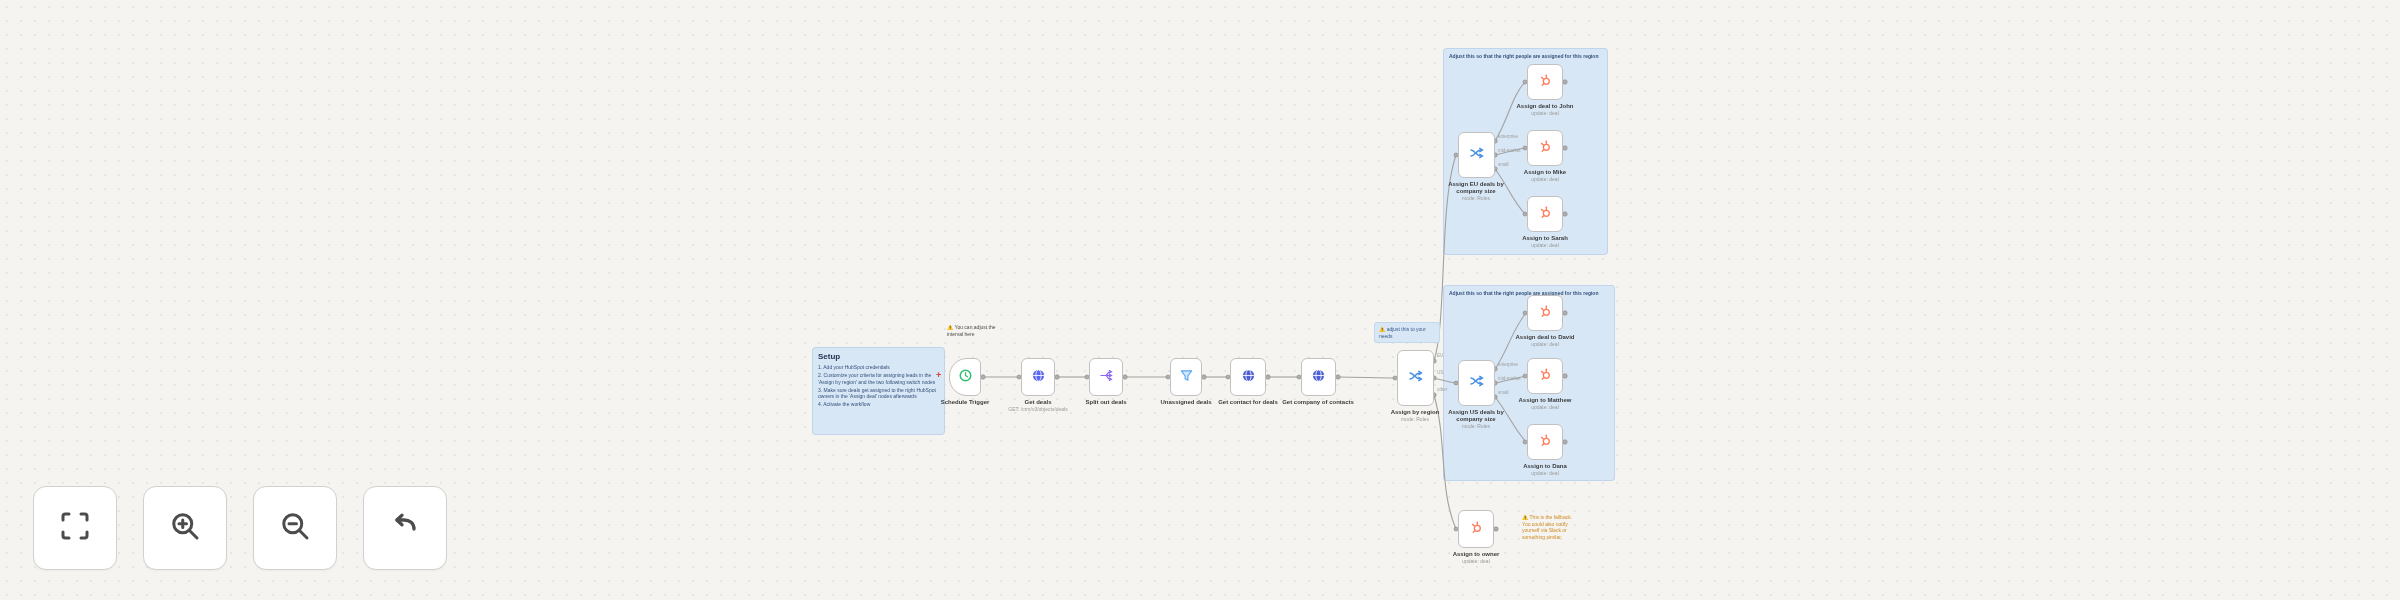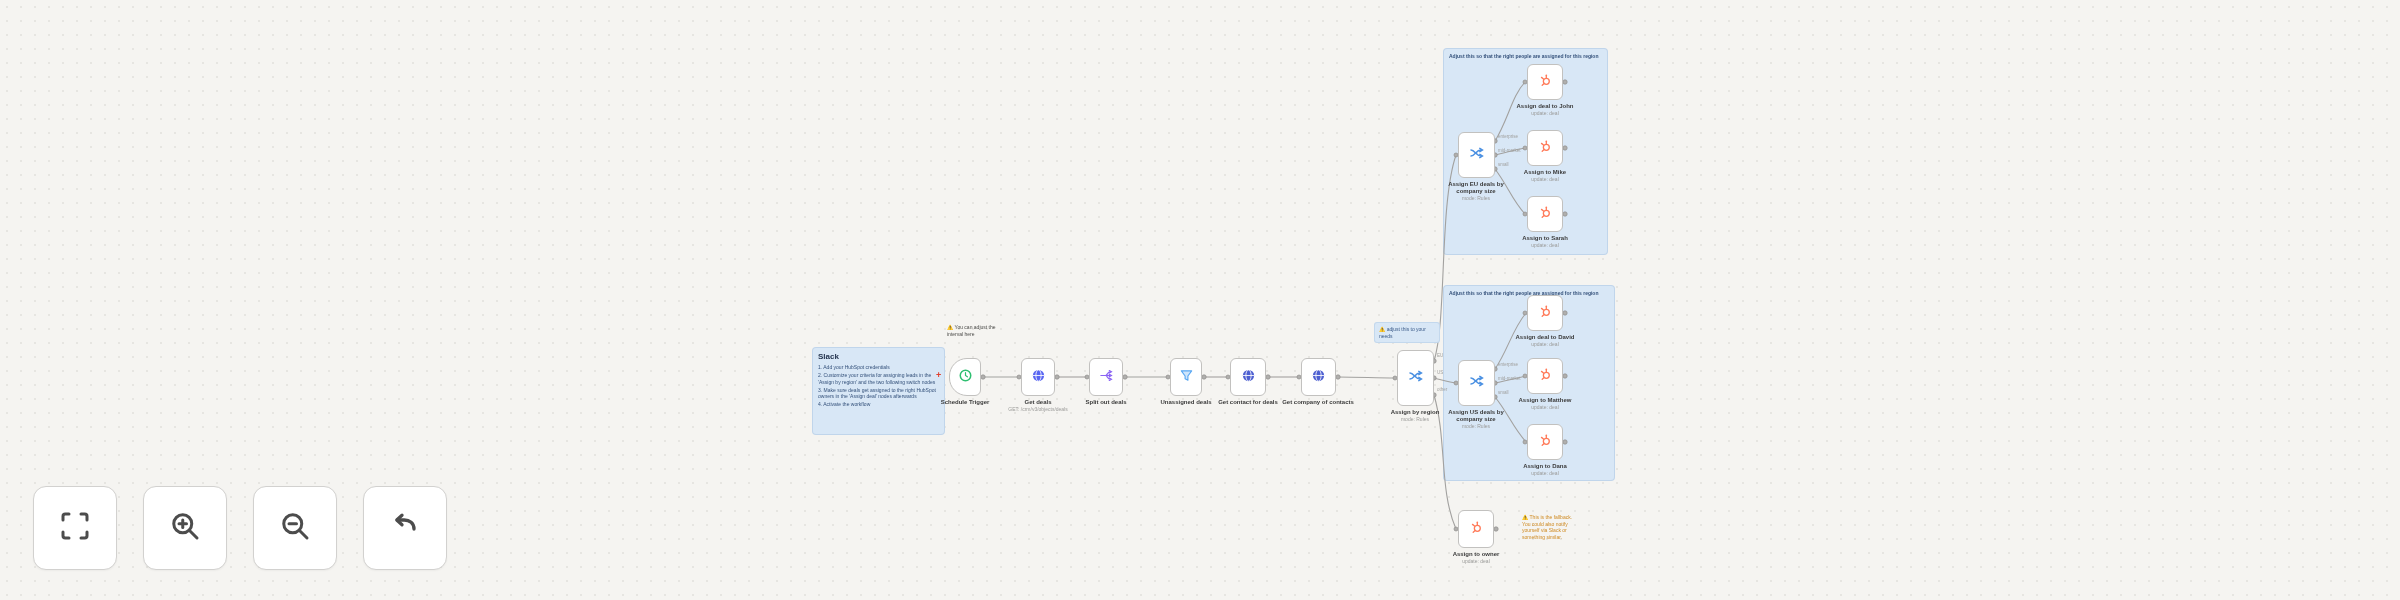--- a/index.html
+++ b/index.html
@@ -55,21 +55,21 @@
     border-radius:13px;display:flex;align-items:center;justify-content:center;
     box-shadow:0 1px 2px rgba(0,0,0,0.04);cursor:pointer;
   }
 </style>
 </head>
 <body>
 
 <div id="canvas">
 
   <div class="sticky" id="setup-note" style="left:812px;top:347px;width:133px;height:88px;overflow:hidden;">
-    <div class="sticky-title">Slack</div>
+    <div class="sticky-title">Setup</div>
     <div class="setup-item">1. Add your HubSpot credentials</div>
     <div class="setup-item">2. Customize your criteria for assigning leads in the 'Assign by region' and the two following switch nodes</div>
     <div class="setup-item">3. Make sure deals get assigned to the right HubSpot owners in the 'Assign deal' nodes afterwards</div>
     <div class="setup-item">4. Activate the workflow</div>
   </div>
 
   <div class="sticky" style="left:1443px;top:48px;width:165px;height:207px;">
     <div class="sticky-header">Adjust this so that the right people are assigned for this region</div>
   </div>
 

